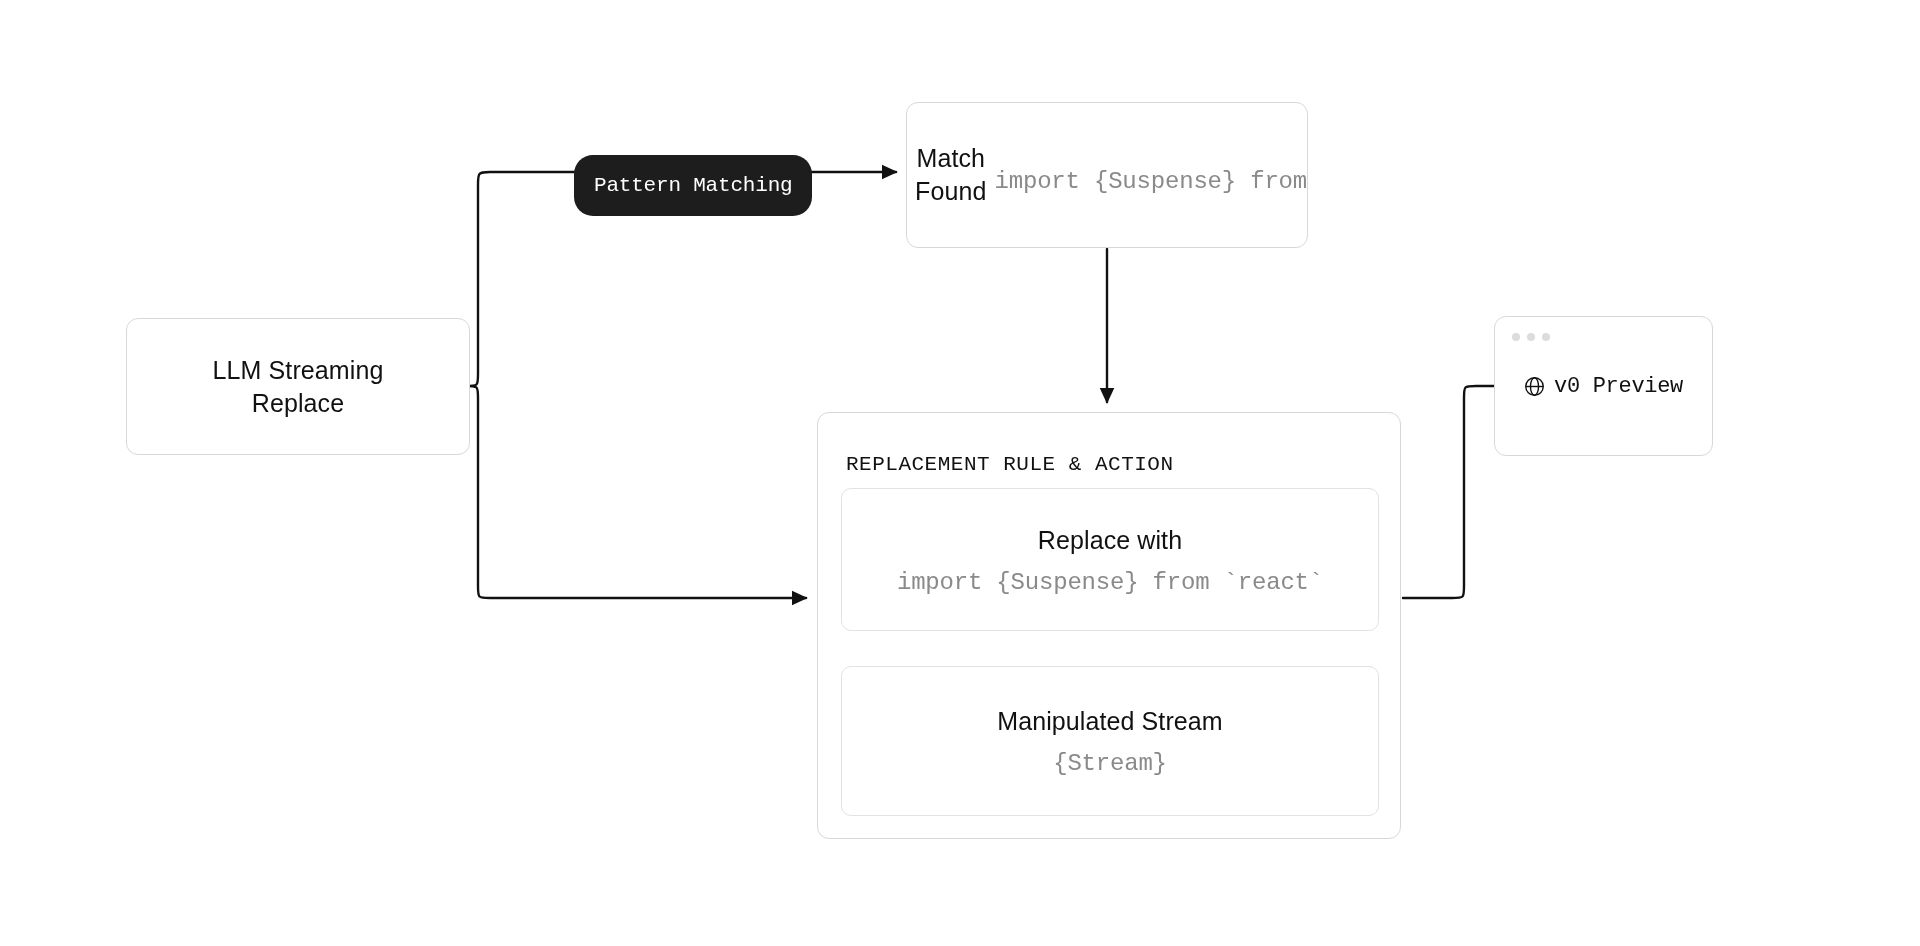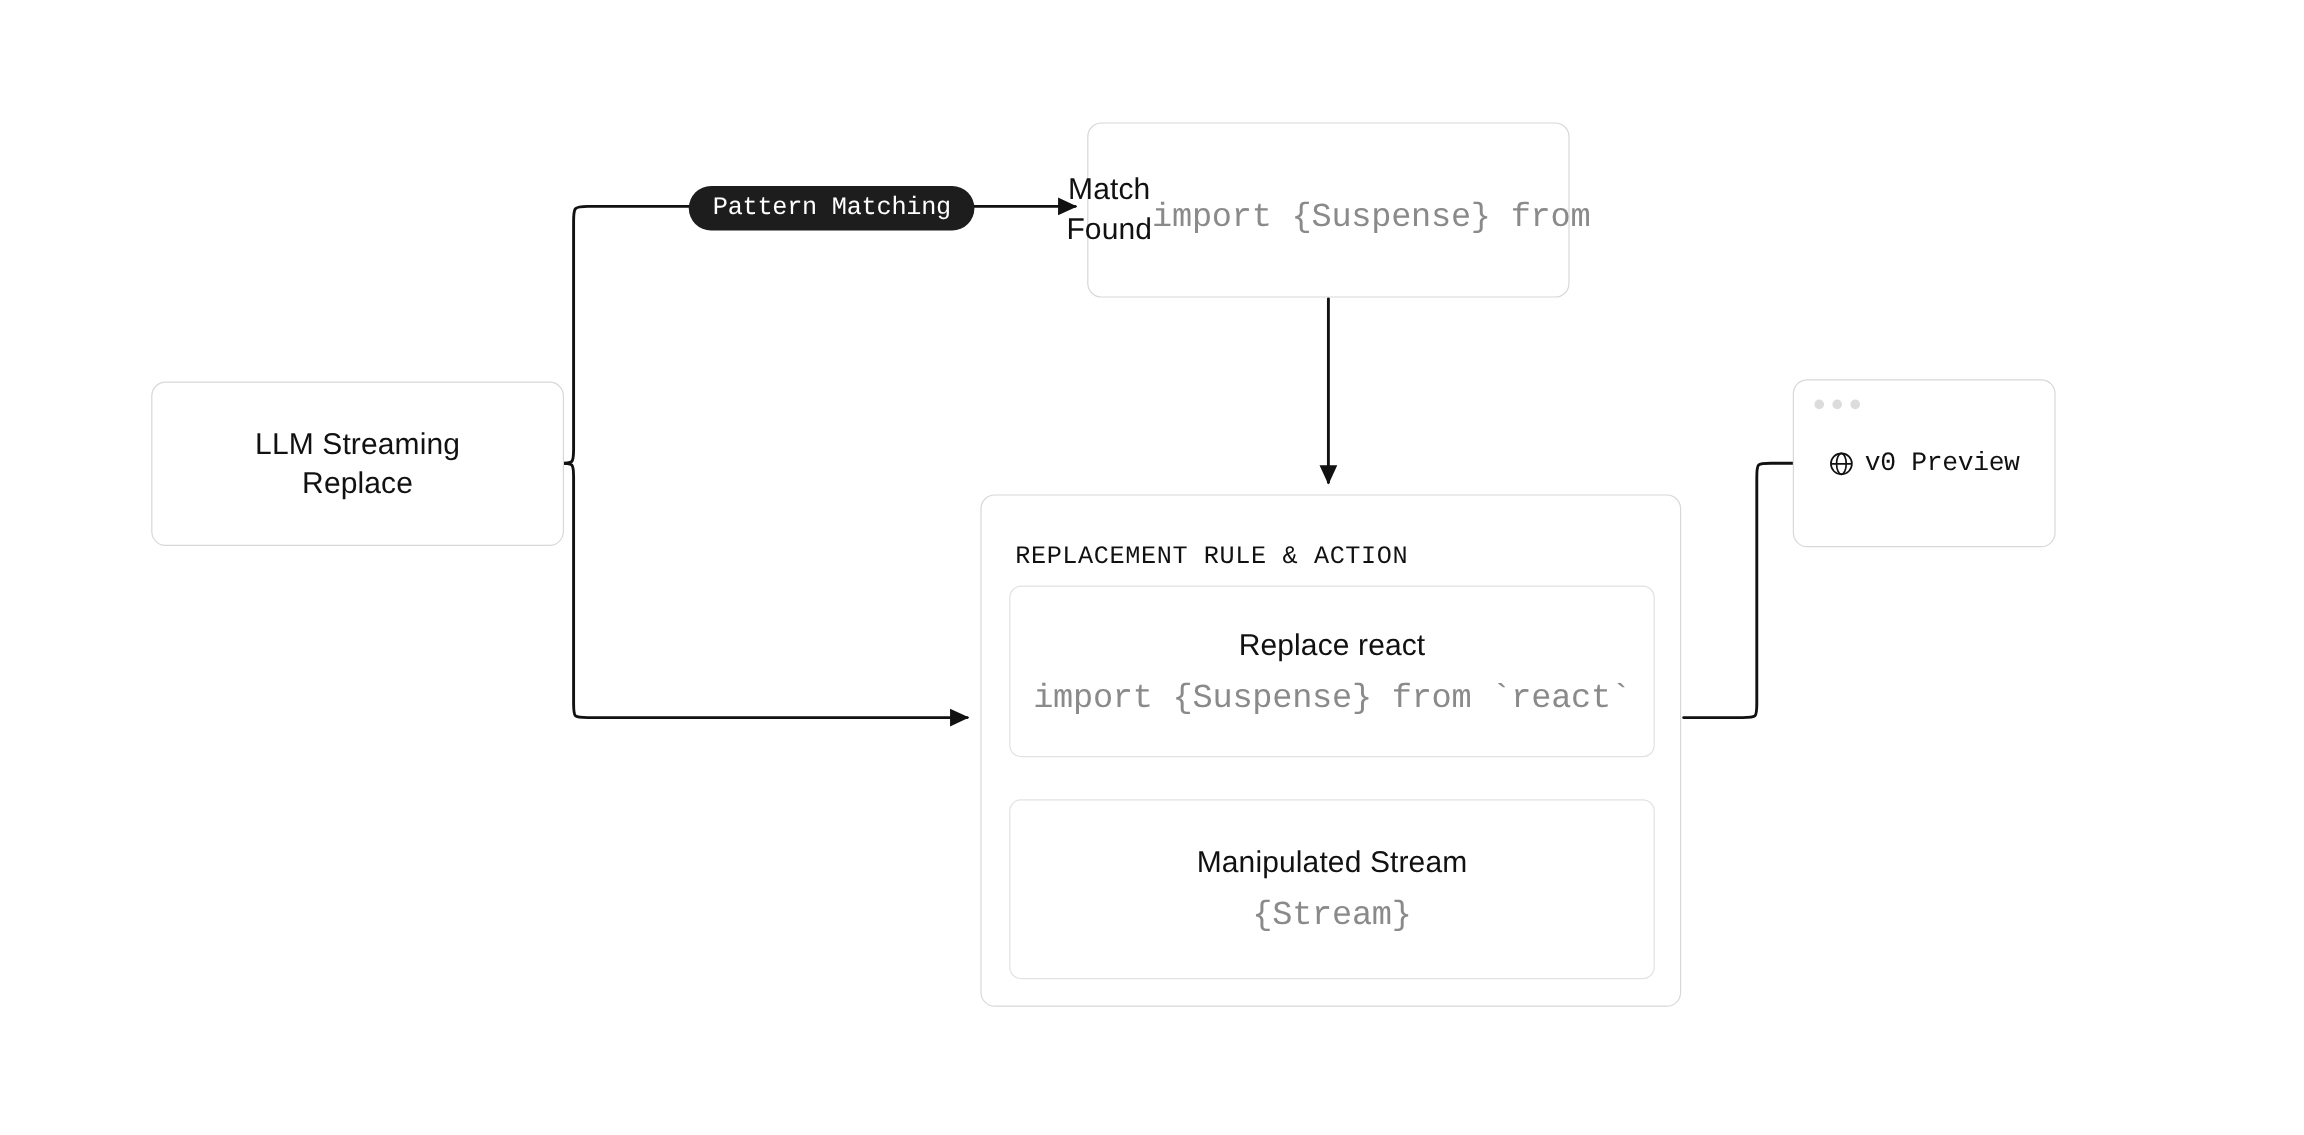--- a/index.html
+++ b/index.html
@@ -50,35 +50,35 @@
   .node-title {
     font-family: "Liberation Sans", sans-serif;
     font-size: 25px;
     color: #111111;
     line-height: 1.32;
     text-align: center;
     letter-spacing: 0.1px;
   }
   .node-code {
     font-family: "Liberation Mono", monospace;
-    font-size: 28px;
+    font-size: 24px;
     color: #8a8a8a;
     text-align: center;
     letter-spacing: -0.2px;
     margin-top: 12px;
     white-space: pre;
   }
 
   
   #node-pattern {
     position: absolute;
     left: 574px;
     top: 155px;
     height: 37px;
-    padding: 0 20px;
+    padding: 12px 20px;
     background: #1d1d1d;
     border-radius: 19px;
     display: flex;
     align-items: center;
     justify-content: center;
     z-index: 5;
   }
   #node-pattern .pill-label {
     font-family: "Liberation Mono", monospace;
     font-size: 21px;
@@ -228,21 +228,21 @@
 
   <div class="node" id="node-match">
     <div class="node-title">Match Found</div>
     <div class="node-code">import {Suspense} from</div>
   </div>
 
   <div class="node" id="node-rule">
     <div id="rule-heading">REPLACEMENT RULE &amp; ACTION</div>
 
     <div class="inner-card" id="card-replace">
-      <div class="node-title">Replace react</div>
+      <div class="node-title">Replace with</div>
       <div class="node-code">import {Suspense} from `react`</div>
     </div>
 
     <div class="inner-card" id="card-stream">
       <div class="node-title">Manipulated Stream</div>
       <div class="node-code">{Stream}</div>
     </div>
   </div>
 
   <div class="node" id="node-preview">

